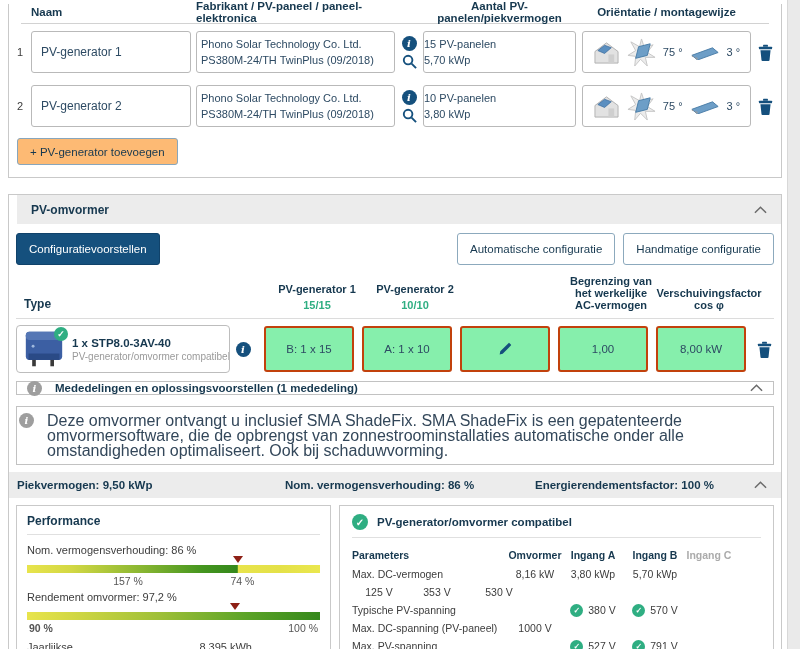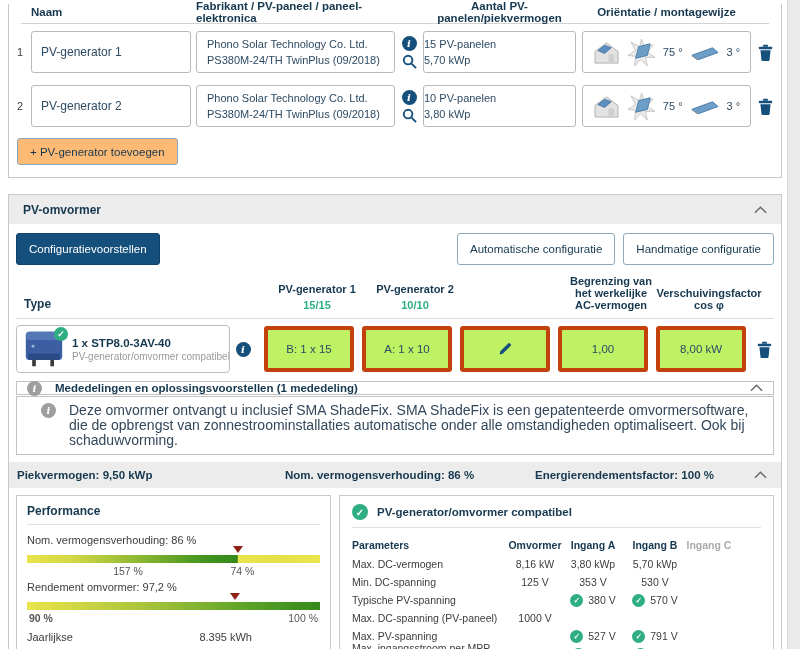--- a/index.html
+++ b/index.html
@@ -21,35 +21,35 @@
   .c-orient { width:169px; flex:none; }
   .c-trash { width:22px; flex:none; display:flex; justify-content:flex-end; }
 
   .gen-head { margin-top:4px; height:15px; font-weight:bold; font-size:11.5px; }
   .gen-head .hc { text-align:center; }
   .head-divider { height:1px; background:#d2d2d2; margin:4px 12px 7px 12px; }
   .gen-row + .gen-row { margin-top:12px; }
 
   .fbox { border:1px solid #b9b9b9; border-radius:3px; height:42px; background:#fff; }
   input.fbox { width:100%; padding:0 9px; font:12px "Liberation Sans",sans-serif; color:#2d4a63; outline:none; }
-  .fab-box { padding:4px 10px; font-size:11px; line-height:16px; display:flex; flex-direction:column; justify-content:center; color:#2d4a63; cursor:pointer; }
+  .fab-box { padding:4px 4px; font-size:11px; line-height:16px; display:flex; flex-direction:column; justify-content:center; color:#2d4a63; cursor:pointer; }
   .count-box { display:flex; flex-direction:column; justify-content:center; text-align:left; font-size:11px; line-height:16px; color:#2d4a63; cursor:pointer; }
   .orient-box { display:flex; align-items:center; justify-content:space-evenly; padding:0 3px; cursor:pointer;text-align:center; }
   .deg { font-size:11px; color:#2d4a63; }
   .ic-stack { display:flex; flex-direction:column; align-items:center; gap:3px; }
 
   .info-i { width:15px; height:15px; border-radius:50%; background:#15507d; color:#fff; display:inline-flex; align-items:center; justify-content:center; font:italic bold 10px "DejaVu Serif",serif; flex:none; cursor:pointer; }
   .info-i::before { content:"i"; }
   .info-i.grey { background:#9e9e9e; cursor:default; }
 
   .add-btn { margin:11px 0 0 8px; height:27px; padding:0 12px; background:#fdba74; border:1px solid #88a6bc; border-radius:3px; font:11.5px "Liberation Sans",sans-serif; color:#16384f; display:inline-flex; align-items:center; gap:6px; cursor:pointer; }
 
   
   .panel-inv { margin-top:16px; min-height:462px; }
-  .sec-head { height:29px; background:#ececec; display:flex; align-items:center; justify-content:space-between; padding:0 14px; font-weight:bold; font-size:12px; }
+  .sec-head { height:29px; background:#ececec; display:flex; align-items:center; justify-content:space-between; padding:0 14px; font-weight:bold; font-size:12px;margin-left:8px; }
   .body-pad { padding:0 7px; }
 
   .btn-row { display:flex; align-items:center; margin-top:9px; }
   .btn { height:32px; border-radius:3px; font:11.5px "Liberation Sans",sans-serif; padding:0 12px; cursor:pointer; }
   .btn-primary { background:#15507d; border:1px solid #10426a; color:#fff; }
   .btn-outline { background:#fff; border:1px solid #8ca9bd; color:#16384f; }
   .btn-row .spacer { flex:1; }
   .btn-row .btn + .btn { margin-left:8px; }
 
   .cfg-cols { display:flex; align-items:center; }
@@ -65,25 +65,25 @@
   .cfg-divider { height:1px; background:#dcdcdc; margin-bottom:6px; }
 
   .type-box { width:222px; height:48px; border:1px solid #bdbdbd; border-radius:4px; display:flex; align-items:center; gap:8px; padding:0 7px; overflow:hidden; }
   .inv-img { position:relative; width:40px; height:40px; flex:none; }
   .badge { width:14px; height:14px; border-radius:50%; background:#2fae82; color:#fff; font-size:9px; font-weight:bold; display:flex; align-items:center; justify-content:center; }
   .badge::before { content:"✓"; }
   .inv-img .badge { position:absolute; top:-2px; right:-4px; }
   .type-title { font-weight:bold; font-size:11.5px; line-height:14px; white-space:nowrap; }
   .type-status { font-size:10px; color:#9a9a9a; line-height:13px; white-space:nowrap; }
 
-  .cell { height:46px; border:4px solid #c2410c; border-radius:3px; background:#bef264; display:flex; align-items:center; justify-content:center; font-size:11.5px; color:#2d4a63; cursor:pointer; }
+  .cell { height:46px; border:2px solid #c2410c; border-radius:3px; background:#86efac; display:flex; align-items:center; justify-content:center; font-size:11.5px; color:#2d4a63; cursor:pointer; }
 
   .msg-head { margin-top:8px; border:1px solid #c2c2c2; height:14px; display:flex; align-items:center; padding:0 10px; gap:13px; font-weight:bold; font-size:11.5px; cursor:pointer; }
   .msg-head .chev { margin-left:auto; }
-  .msg-body { margin-top:1px; border:1px solid #c2c2c2; display:flex; align-items:flex-start; padding:6px 24px; gap:13px; font-size:14px; color:#33475a; line-height:15px; }
+  .msg-body { margin-top:11px; border:1px solid #c2c2c2; display:flex; align-items:flex-start; padding:6px 2px; gap:13px; font-size:16px; color:#33475a; line-height:15px; }
 
   .summary { margin-top:7px; height:26px; background:#ececec; display:flex; align-items:center; padding:0 14px 0 8px; font-weight:bold; font-size:11.5px; }
   .summary .s1 { width:268px; } .summary .s2 { width:250px; } .summary .s3 { flex:1; }
 
   .results { display:flex; gap:8px; padding:7px 7px 12px; align-items:stretch; }
   .perf-box { width:315px; flex:none; border:1px solid #c9c9c9; padding:8px 10px; }
   .compat-box { flex:1; border:1px solid #c9c9c9; padding:8px 12px; }
 
   .perf-title { font-weight:bold; font-size:12px; padding-bottom:6px; border-bottom:1px solid #e0e0e0; margin-bottom:9px; }
   .g-label { font-size:11px; color:#3c3c3c; }
@@ -403,21 +403,20 @@
             <span class="ct-omv">8,16 kW</span>
             <span class="ct-a">
               <span>3,80 kWp</span>
             </span>
             <span class="ct-b">
               <span>5,70 kWp</span>
             </span>
             <span class="ct-c"></span>
           </div>
         <div class="ct-row">
-            <span class="ct-lbl">Min. DC-spanning</span>
             <span class="ct-omv">125 V</span>
             <span class="ct-a">
               <span>353 V</span>
             </span>
             <span class="ct-b">
               <span>530 V</span>
             </span>
             <span class="ct-c"></span>
           </div>
         <div class="ct-row">

